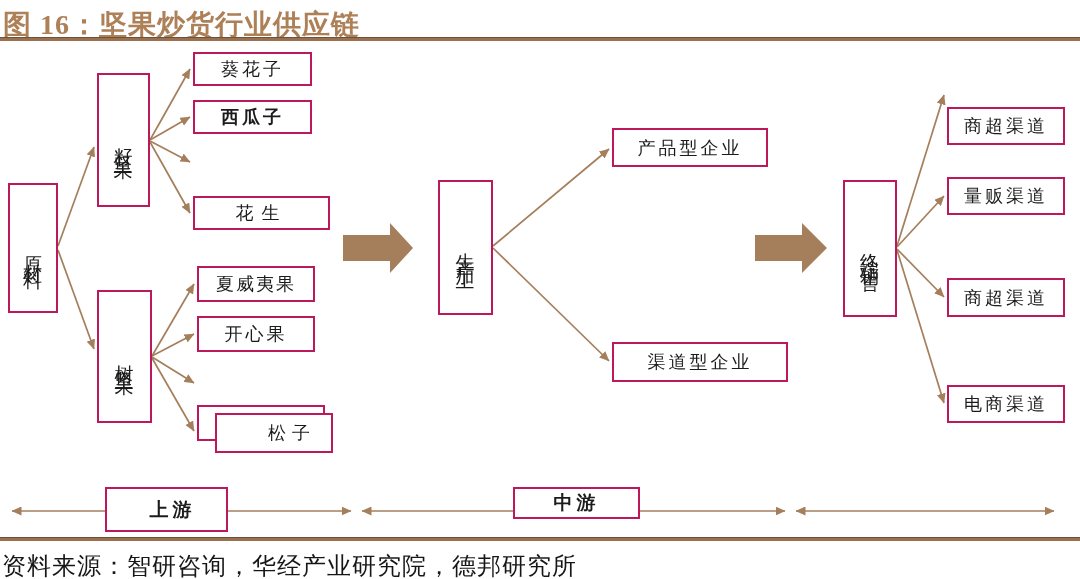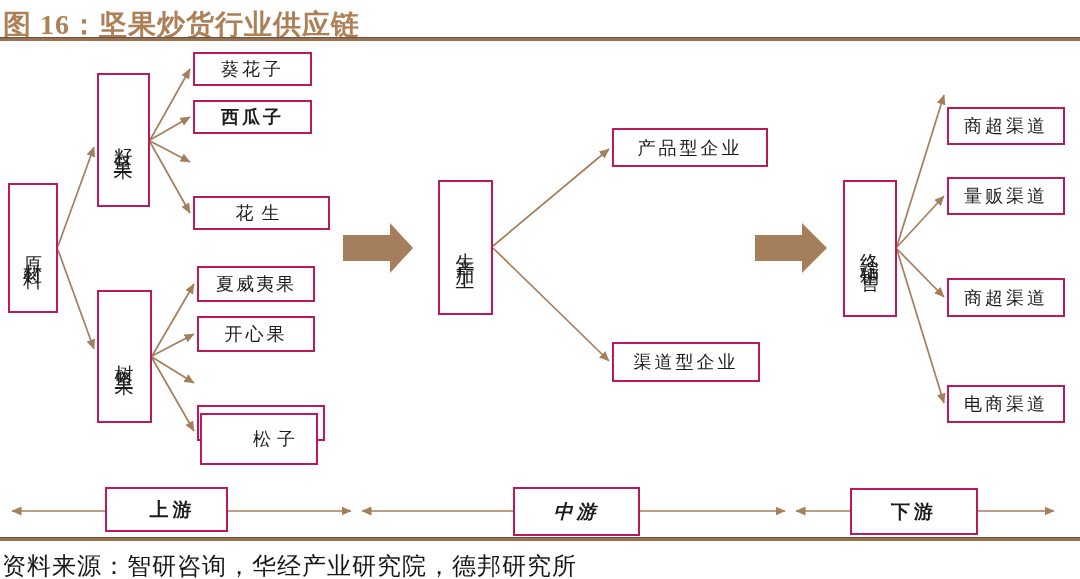--- a/index.html
+++ b/index.html
@@ -81,32 +81,31 @@
   <div class="box vbox" style="left:97px;top:73px;width:53px;height:134px;">籽坚果</div>
   <div class="box vbox" style="left:97px;top:290px;width:55px;height:133px;">树坚果</div>
 
   <div class="box leaf" style="left:193px;top:52px;width:119px;height:34px;">葵花子</div>
   <div class="box leaf" style="left:193px;top:100px;width:119px;height:34px;font-weight:bold;">西瓜子</div>
   <div class="box leaf" style="left:193px;top:196px;width:137px;height:34px;letter-spacing:8px;">花生</div>
 
   <div class="box leaf wide" style="left:197px;top:266px;width:118px;height:36px;">夏威夷果</div>
   <div class="box leaf" style="left:197px;top:316px;width:118px;height:36px;">开心果</div>
   <div class="box leaf" style="left:197px;top:365px;width:128px;height:36px;margin-top:40px;">巴旦木</div>
-  <div class="box leaf" style="left:200px;top:413px;width:118px;height:52px;letter-spacing:6px;padding-left:36px;">松子</div>
+  <div class="box leaf" style="left:215px;top:413px;width:118px;height:40px;letter-spacing:6px;padding-left:36px;">松子</div>
 
   <div class="box vbox" style="left:438px;top:180px;width:55px;height:135px;">生产加工</div>
   <div class="box leaf" style="left:612px;top:128px;width:156px;height:39px;">产品型企业</div>
-  <div class="box leaf" style="left:612px;top:342px;width:148px;height:40px;">渠道型企业</div>
+  <div class="box leaf" style="left:612px;top:342px;width:176px;height:40px;">渠道型企业</div>
 
   <div class="box vbox" style="left:843px;top:180px;width:54px;height:137px;">终端销售</div>
   <div class="box leaf" style="left:947px;top:75px;width:118px;height:38px;margin-top:32px;">商超渠道</div>
   <div class="box leaf" style="left:947px;top:177px;width:118px;height:38px;">量贩渠道</div>
   <div class="box leaf" style="left:947px;top:278px;width:118px;height:39px;">商超渠道</div>
   <div class="box leaf" style="left:947px;top:385px;width:118px;height:38px;">电商渠道</div>
 
   <div class="box stagebox" style="left:105px;top:487px;width:123px;height:45px;padding-left:12px;">上游</div>
-  <div class="box stagebox" style="left:513px;top:487px;width:127px;height:49px;font-style:italic;">中游</div>
-  <div class="box stagebox" style="left:850px;top:488px;width:128px;height:47px;">下游</div>
+  <div class="box stagebox" style="left:513px;top:487px;width:127px;height:32px;">中游</div>
 
   <div class="rule bottom"></div>
   <div class="source">资料来源：智研咨询，华经产业研究院，德邦研究所</div>
 
 </div>
 
 </body></html>

